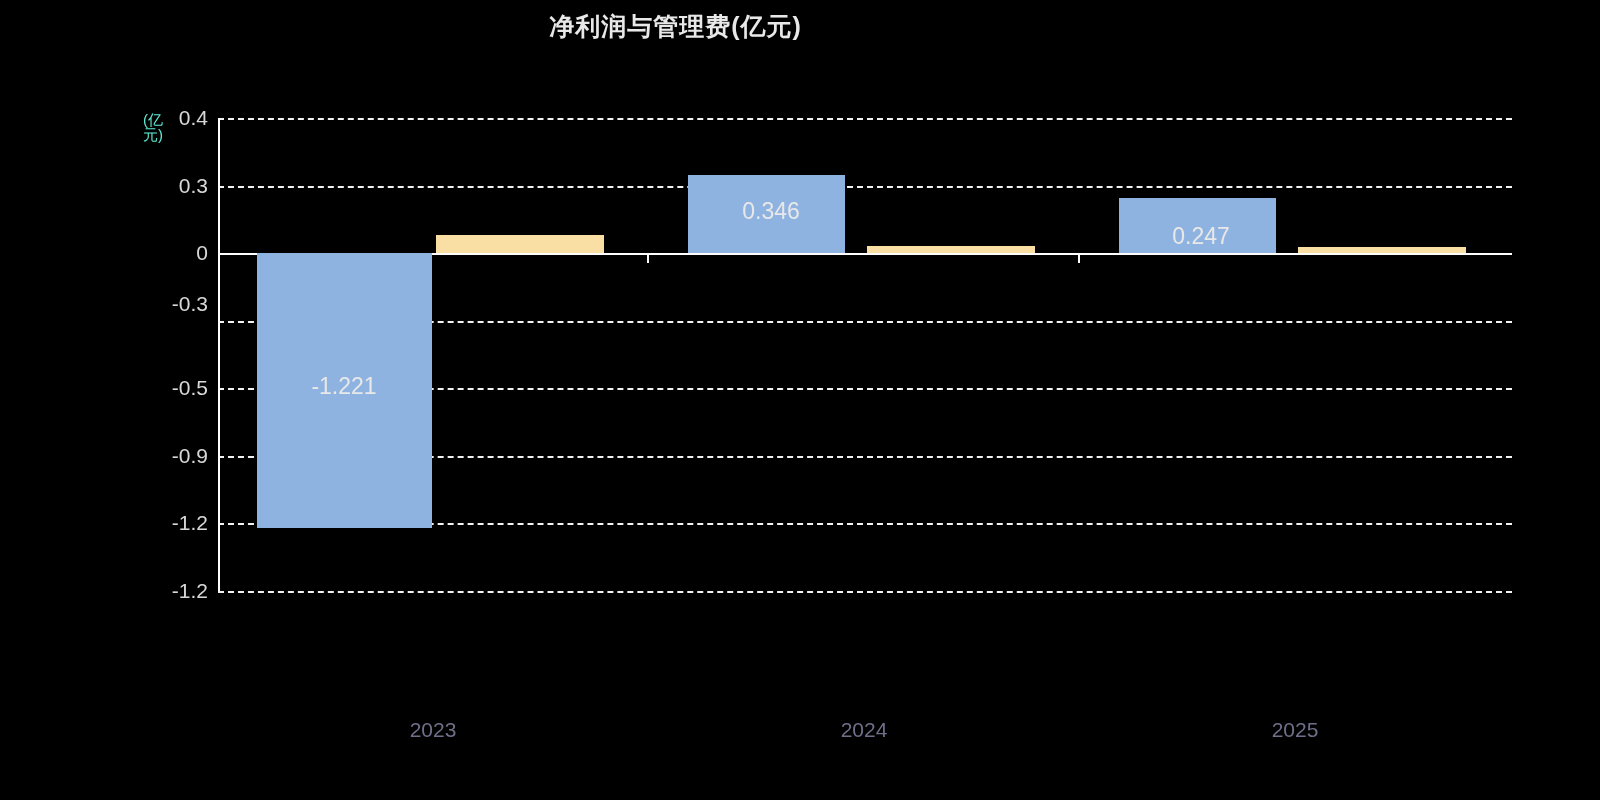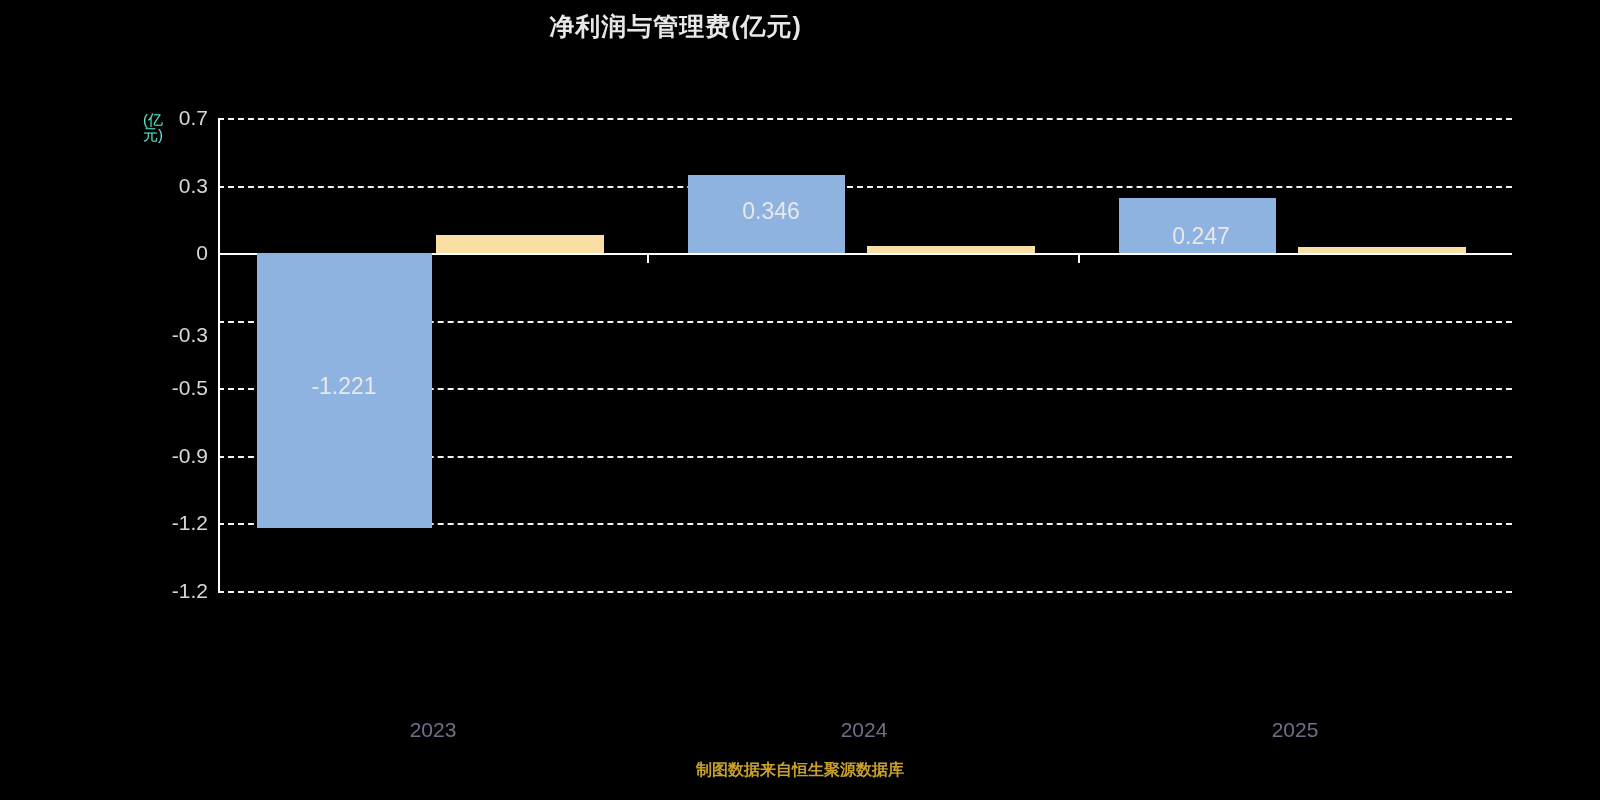--- a/index.html
+++ b/index.html
@@ -60,24 +60,24 @@
 
     <div class="gridline" style="top:0px;"></div>
     <div class="gridline" style="top:67.6px;"></div>
     <div class="gridline zero" style="top:135.1px;"></div>
     <div class="gridline" style="top:202.7px;"></div>
     <div class="gridline" style="top:270.3px;"></div>
     <div class="gridline" style="top:337.9px;"></div>
     <div class="gridline" style="top:405.4px;"></div>
     <div class="gridline" style="top:473px;"></div>
 
-    <div class="ytick" style="top:0px;">0.7</div>
+    <div class="ytick" style="top:0px;">0.4</div>
     <div class="ytick" style="top:67.6px;">0.3</div>
     <div class="ytick" style="top:135.1px;">0</div>
-    <div class="ytick" style="top:217px;">-0.3</div>
+    <div class="ytick" style="top:186px;">-0.3</div>
     <div class="ytick" style="top:270.3px;">-0.5</div>
     <div class="ytick" style="top:337.9px;">-0.9</div>
     <div class="ytick" style="top:405.4px;">-1.2</div>
     <div class="ytick" style="top:473px;">-1.2</div>
 
     <div class="axis-line" style="left:0px;top:0px;width:2px;height:473px;"></div>
 
     <div class="tick-mark" style="left:429px;top:135.1px;height:10px;"></div>
     <div class="tick-mark" style="left:860px;top:135.1px;height:10px;"></div>
 
@@ -92,14 +92,13 @@
     <div class="bar" style="left:901px;top:79.5px;width:157px;height:55.6px;background:#8fb3e0;"></div>
     <div class="bar" style="left:1080px;top:129px;width:168px;height:6.1px;background:#fadfa4;"></div>
     <div class="bar-label" style="left:983px;top:105px;">0.247</div>
 
     <div class="xtick" style="left:215px;">2023</div>
     <div class="xtick" style="left:646px;">2024</div>
     <div class="xtick" style="left:1077px;">2025</div>
   </div>
 
 
-  <div class="footnote">制图数据来自恒生聚源数据库</div>
 </div>
 
 </body></html>

